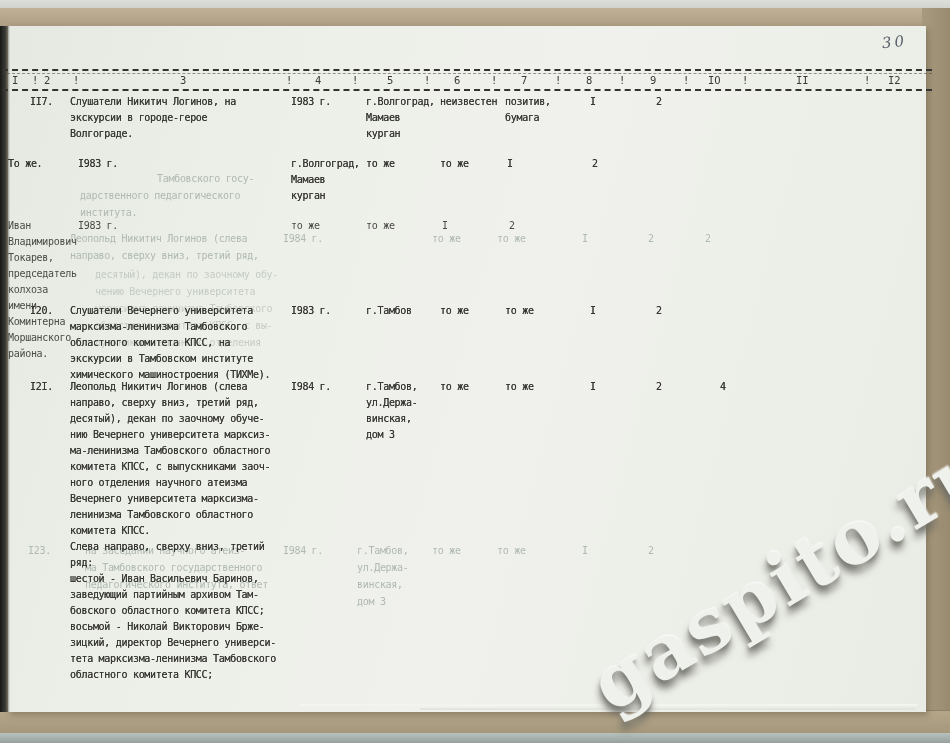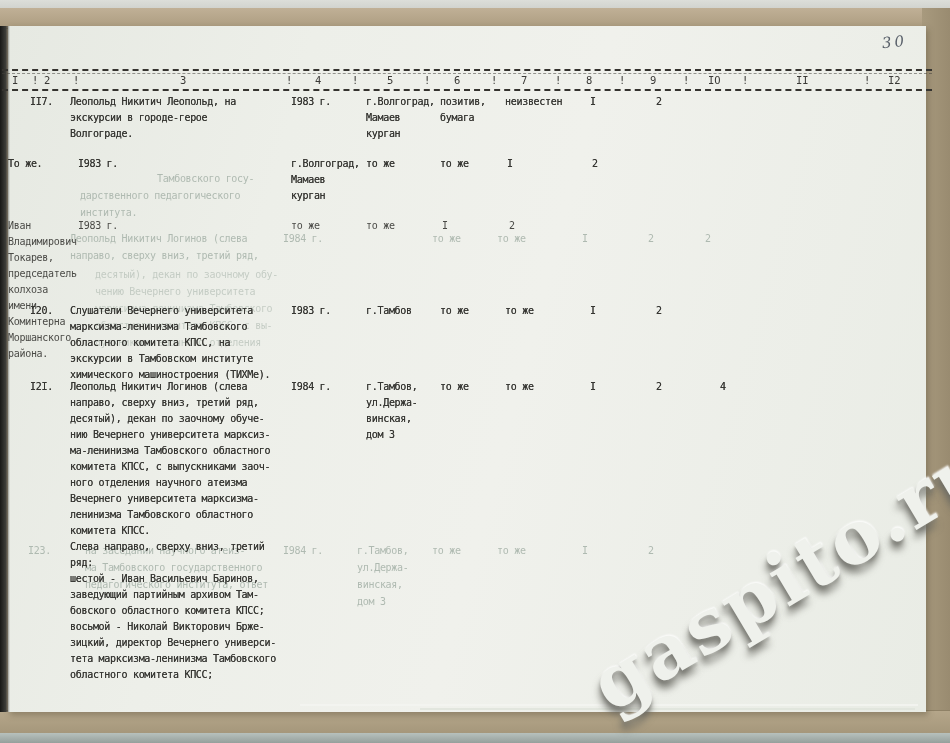--- a/index.html
+++ b/index.html
@@ -143,30 +143,30 @@
 ул.Держа-
 винская,
 дом 3</div>
   <div class="ghost" style="left:432px; top:498px">то же</div>
   <div class="ghost" style="left:497px; top:498px">то же</div>
   <div class="ghost" style="left:582px; top:498px">I</div>
   <div class="ghost" style="left:648px; top:498px">2</div>
 
   <div class="trow" style="top:94px">
     <div class="cell num">II7.</div>
-    <div class="cell">Леопольд Никитич Леопольд, на
+    <div class="cell">Слушатели Никитич Логинов, на
 экскурсии в городе-герое
 Волгограде.</div>
     <div class="cell pad8">I983 г.</div>
     <div class="cell pad8">г.Волгоград,
 Мамаев
 курган</div>
+    <div class="cell pad8">неизвестен</div>
     <div class="cell pad8">позитив,
 бумага</div>
-    <div class="cell pad8">неизвестен</div>
     <div class="cell pad10">I</div>
     <div class="cell pad12">2</div>
     <div class="cell pad14"></div>
     <div class="cell"></div>
   </div>
 
   <div class="trow" style="top:156px">
     <div class="cell">То же.</div>
     <div class="cell pad8">I983 г.</div>
     <div class="cell pad8">г.Волгоград,

